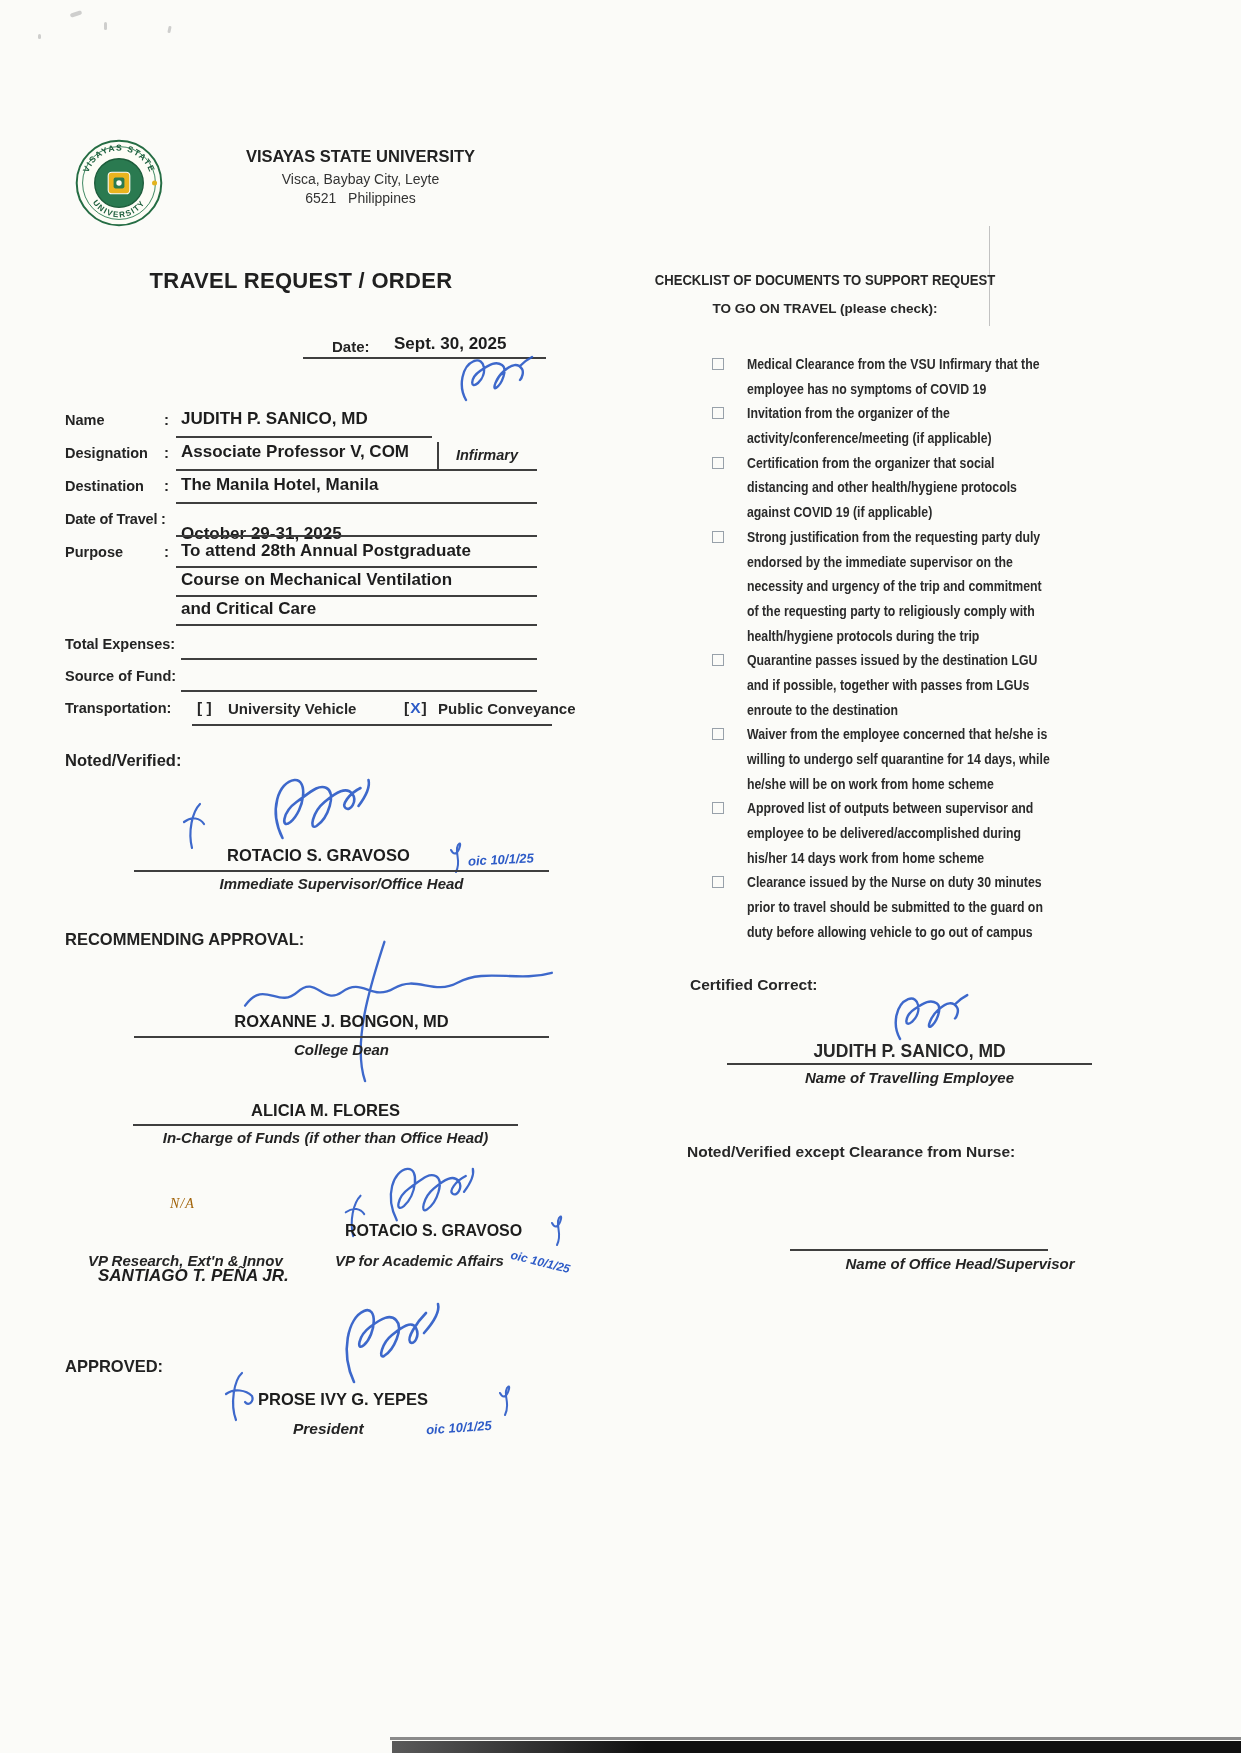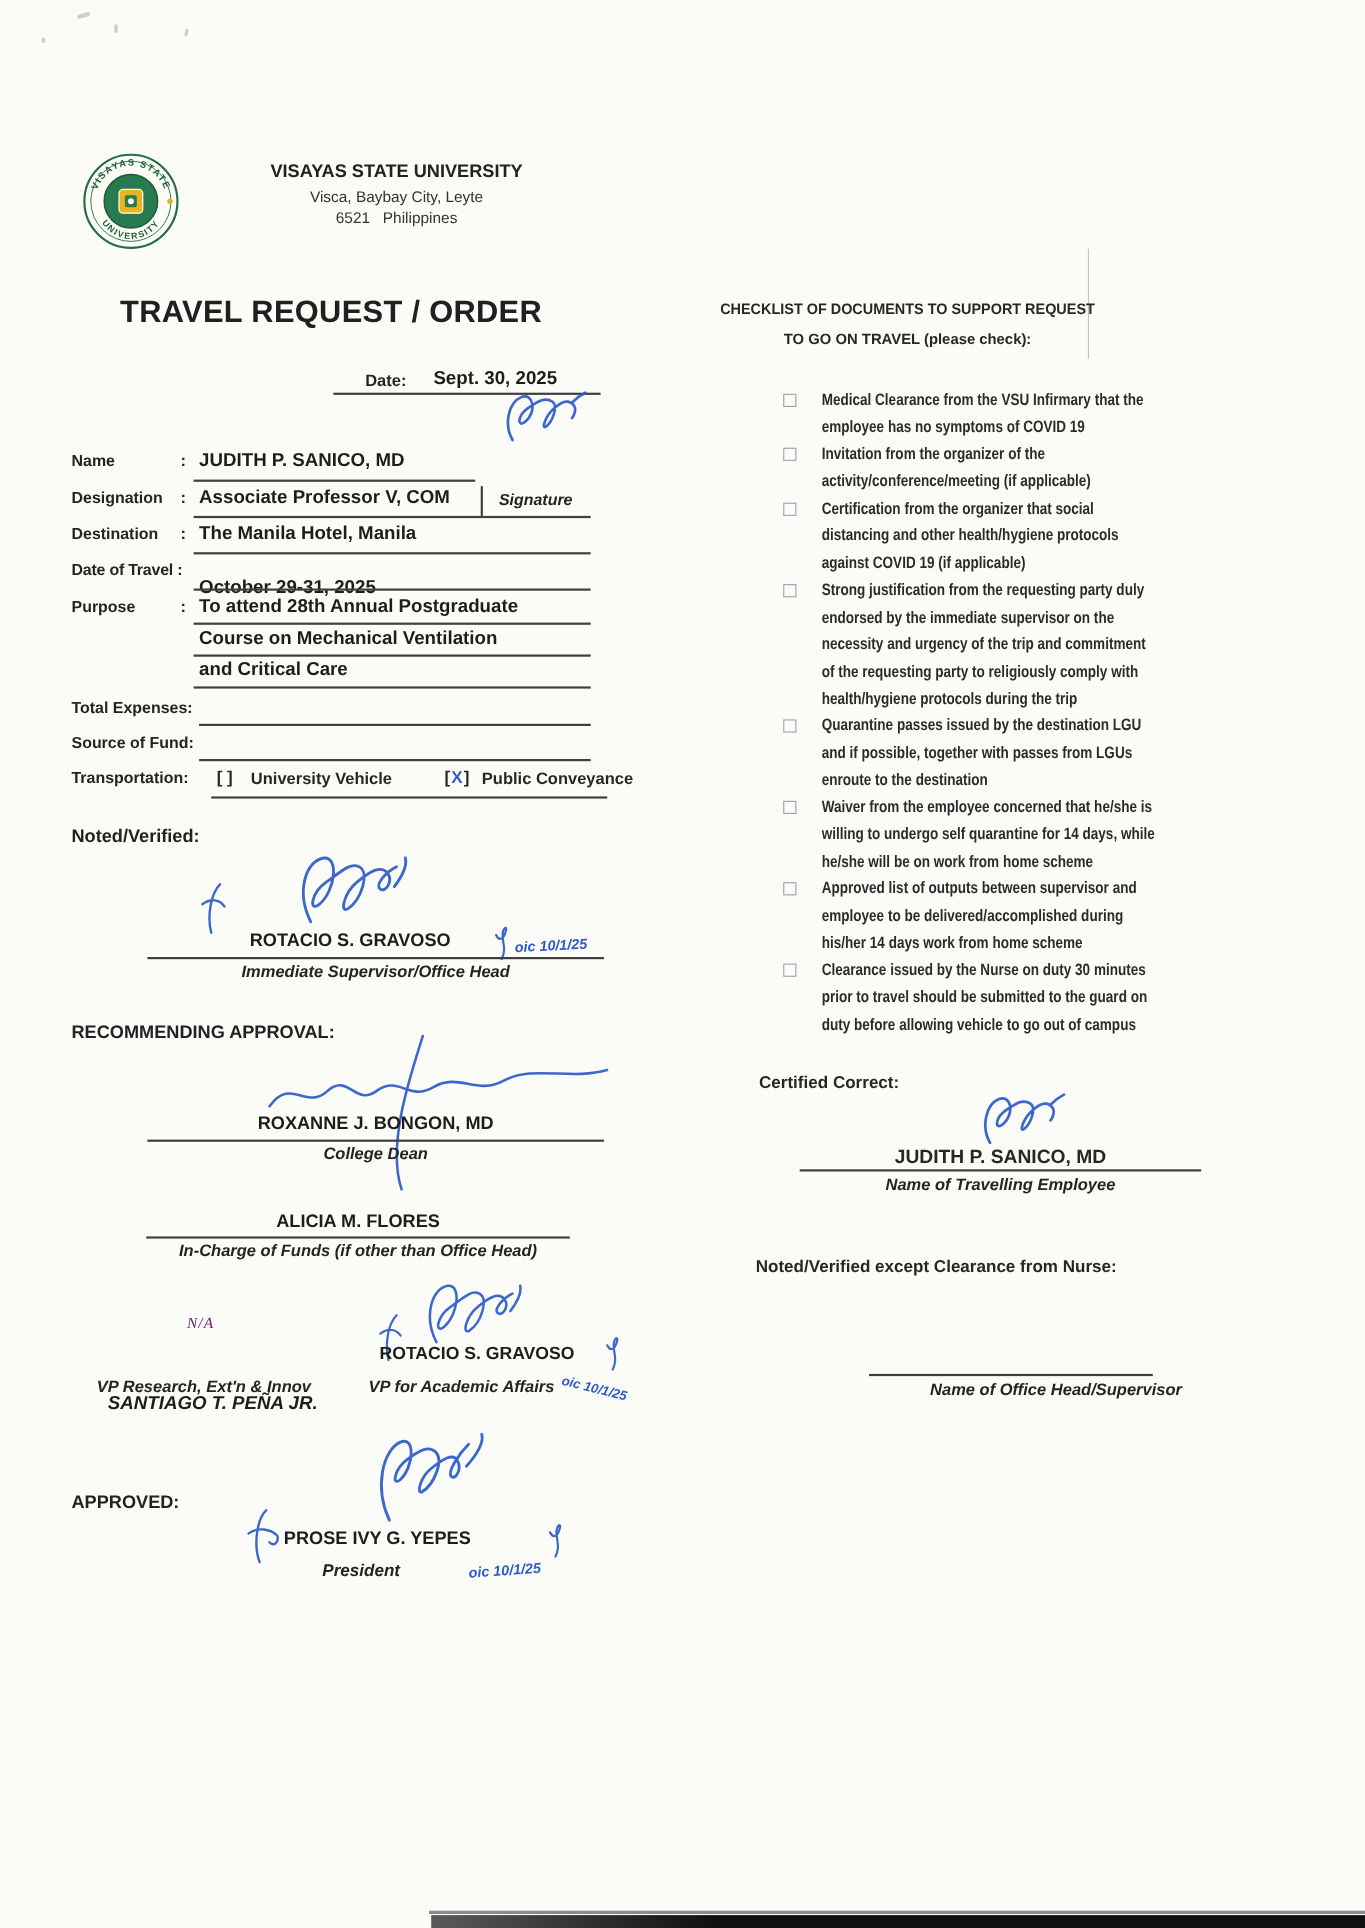--- a/index.html
+++ b/index.html
@@ -62,21 +62,21 @@
       </text>
     </svg>
   </div>
 
   <div class="abs ctr" style="left:218px;top:147px;width:285px;">
     <div class="b nw" style="font-size:16.5px;color:#222;">VISAYAS STATE UNIVERSITY</div>
     <div class="nw" style="font-size:14px;color:#333;margin-top:5px;">Visca, Baybay City, Leyte</div>
     <div class="nw pre" style="font-size:14px;color:#333;margin-top:3px;">6521   Philippines</div>
   </div>
 
-  <div class="abs ctr b" style="left:65px;top:268px;width:472px;font-size:28px;letter-spacing:.3px;color:#202020;">TRAVEL REQUEST / ORDER</div>
+  <div class="abs ctr b" style="left:65px;top:268px;width:472px;font-size:22px;letter-spacing:.3px;color:#202020;">TRAVEL REQUEST / ORDER</div>
 
   <div class="abs lbl" style="left:332px;top:338px;font-size:15px;">Date:</div>
   <div class="abs val" style="left:394px;top:334px;">Sept. 30, 2025</div>
   <div class="ln" style="left:303px;top:357px;width:243px;"></div>
 
   <div class="abs lbl" style="left:65px;top:412px;">Name</div>
   <div class="abs colon" style="left:164px;top:411px;">:</div>
   <div class="abs val" style="left:181px;top:409px;">JUDITH P. SANICO, MD</div>
   <div class="ln" style="left:176px;top:436px;width:256px;"></div>
 
@@ -84,21 +84,21 @@
     <svg width="85" height="55" viewBox="0 0 85 55">
         <path class="pen" d="M16,48 C8,34 12,14 24,9 C35,5 38,22 28,31 C20,38 20,26 30,19 C40,12 46,9 52,13 C58,17 52,32 46,36 C42,38 46,26 54,19 C62,12 68,11 72,17 C74,20 72,26 70,28 M70,14 C74,10 78,7 82,5"></path>
       </svg>
   </div>
 
   <div class="abs lbl" style="left:65px;top:445px;">Designation</div>
   <div class="abs colon" style="left:164px;top:444px;">:</div>
   <div class="abs val" style="left:181px;top:442px;">Associate Professor V, COM</div>
   <div class="ln" style="left:176px;top:469px;width:361px;"></div>
   <div class="vln" style="left:437px;top:442px;height:27px;"></div>
-  <div class="abs ctr sigtitle" style="left:437px;top:447px;width:100px;font-size:14.5px;">Signature</div>
+  <div class="abs ctr sigtitle" style="left:437px;top:447px;width:100px;font-size:14.5px;">Infirmary</div>
 
   <div class="abs lbl" style="left:65px;top:478px;">Destination</div>
   <div class="abs colon" style="left:164px;top:477px;">:</div>
   <div class="abs val" style="left:181px;top:475px;">The Manila Hotel, Manila</div>
   <div class="ln" style="left:176px;top:502px;width:361px;"></div>
 
   <div class="abs lbl" style="left:65px;top:511px;letter-spacing:-.2px;">Date of Travel :</div>
   <div class="abs val" style="left:181px;top:524px;">October 29-31, 2025</div>
   <div class="ln" style="left:176px;top:535px;width:361px;"></div>
 
@@ -154,21 +154,21 @@
       </svg>
   </div>
   <div class="abs ctr signame" style="left:134px;top:1012px;width:415px;">ROXANNE J. BONGON, MD</div>
   <div class="ln" style="left:134px;top:1036px;width:415px;"></div>
   <div class="abs ctr sigtitle" style="left:134px;top:1041px;width:415px;">College Dean</div>
 
   <div class="abs ctr signame" style="left:133px;top:1101px;width:385px;">ALICIA M. FLORES</div>
   <div class="ln" style="left:133px;top:1124px;width:385px;"></div>
   <div class="abs ctr sigtitle" style="left:133px;top:1129px;width:385px;">In-Charge of Funds (if other than Office Head)</div>
 
-  <div class="abs" style="left:170px;top:1196px;font-family:'Liberation Serif',serif;font-style:italic;font-size:14px;color:#701a75;letter-spacing:1px;">N/A</div>
+  <div class="abs" style="left:170px;top:1196px;font-family:'Liberation Serif',serif;font-style:italic;font-size:14px;color:#a16207;letter-spacing:1px;">N/A</div>
   <div class="abs signame" style="left:98px;top:1266px;font-size:17px;font-style:italic;">SANTIAGO T. PEÑA JR.</div>
   <div class="abs sigtitle nw" style="left:88px;top:1252px;">VP Research, Ext'n &amp; Innov</div>
 
   <div class="abs" style="left:372px;top:1160px;">
     <svg width="115" height="70" viewBox="0 0 130 75">
         <path class="pen" style="stroke-width:2.6" d="M28,66 C14,38 24,10 40,8 C54,7 50,38 36,50 C26,58 28,40 42,30 C56,20 64,12 72,16 C82,21 74,46 62,54 C54,59 58,40 70,30 C82,20 92,14 98,22 C103,29 96,40 91,36 C87,33 94,22 106,16 M104,34 C110,26 116,16 114,8"></path>
       </svg>
   </div>
   <div class="abs" style="left:342px;top:1192px;">
     <svg width="26" height="48" viewBox="0 0 28 52">

